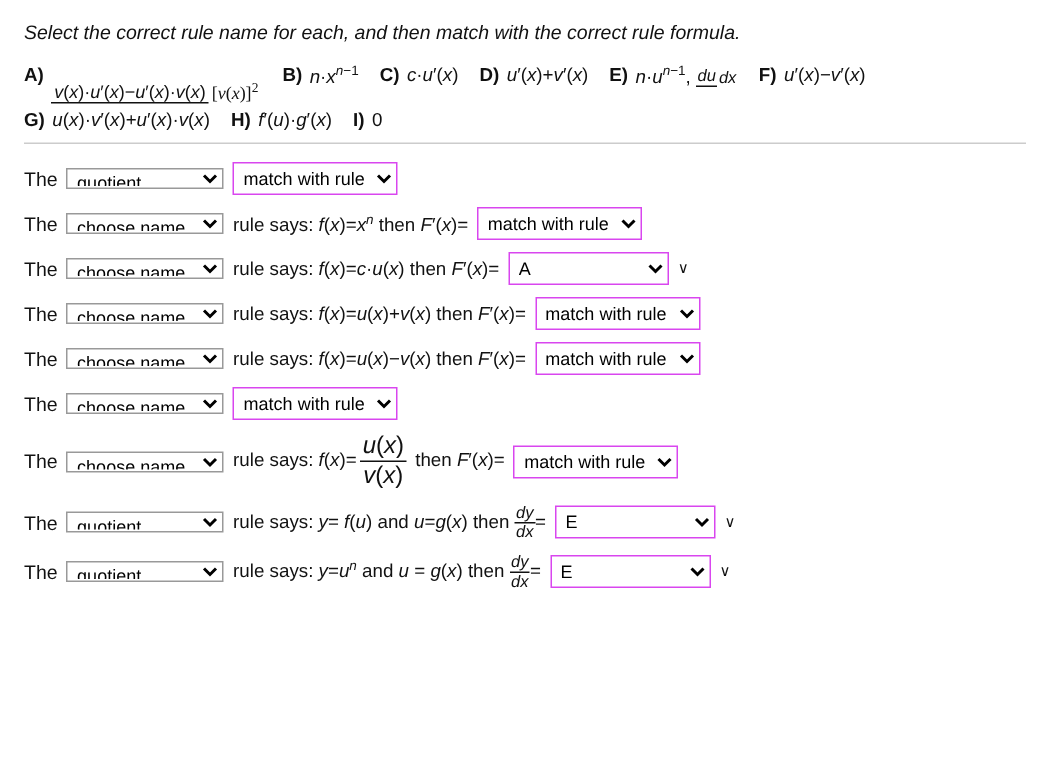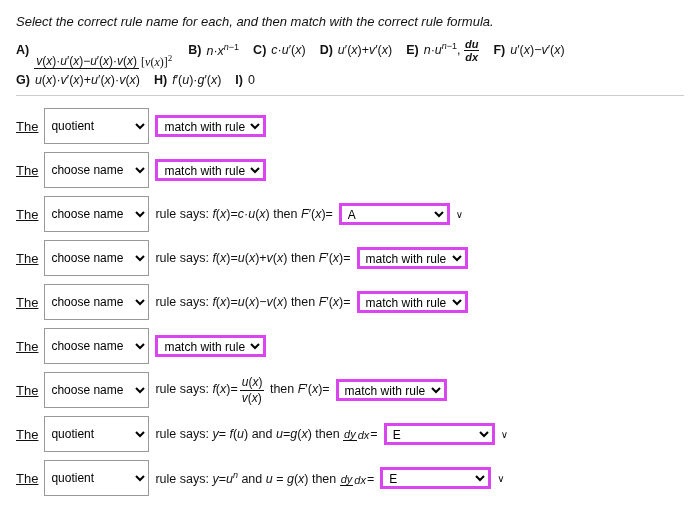--- a/index.html
+++ b/index.html
@@ -57,68 +57,67 @@
     .rule-row {
       display: flex;
       align-items: center;
       gap: 6px;
       margin-bottom: 8px;
       flex-wrap: nowrap;
     }
     .rule-row .the-label {
       white-space: nowrap;
       font-size: 13px;
-      text-decoration: underline;
     }
     select.name-select {
       font-size: 12px;
       padding: 1px 2px;
       border: 1px solid #999;
       background: #fff;
       min-width: 105px;
-      height: 36px;
+      height: 14px;
     }
     .rule-text {
       font-size: 12.5px;
       white-space: nowrap;
     }
     select.match-select {
       font-size: 12px;
       padding: 1px 2px;
-      border: 3px solid #d946ef;
+      border: 1px solid #d946ef;
       background: #fff;
       min-width: 110px;
       height: 22px;
     }
     sup { font-size: 9px; vertical-align: super; }
     .inline-frac {
       display: inline-flex;
-      flex-direction: column;
+      flex-direction: row;
       align-items: center;
       font-size: 11px;
       line-height: 1.1;
       vertical-align: middle;
-      font-weight: bold;
     }
     .inline-frac .n { border-bottom: 1px solid #111; padding: 0 1px; }
     .inline-frac .d { padding: 0 1px; }
     .dy-dx {
       display: inline-flex;
-      flex-direction: row;
+      flex-direction: column;
       align-items: center;
       font-size: 11px;
       line-height: 1.1;
       vertical-align: middle;
     }
     .dy-dx .n { border-bottom: 1px solid #111; padding: 0 1px; font-style: italic; }
     .dy-dx .d { padding: 0 1px; font-style: italic; }
     .big-frac {
       display: inline-flex;
       flex-direction: column;
-      font-size: 12px;
+      align-items: center;
+      font-size: 16px;
       line-height: 1.2;
       vertical-align: middle;
       margin: 0 2px;
     }
     .big-frac .n { border-bottom: 1px solid #111; padding: 0 2px; }
     .big-frac .d { padding: 0 2px; }
   </style>
 </head>
 <body>
 
@@ -204,20 +203,21 @@
     <select class="name-select">
       <option>choose name</option>
       <option>quotient</option>
       <option>power</option>
       <option>constant</option>
       <option>sum</option>
       <option>difference</option>
       <option>product</option>
       <option>chain</option>
     </select>
+    <span class="rule-text">rule says: <i>f</i>(<i>x</i>)=<i>x</i><sup><i>n</i></sup> then <i>F</i>′(<i>x</i>)=</span>
     <select class="match-select">
       <option>match with rule</option>
       <option>A</option><option>B</option><option>C</option><option>D</option>
       <option>E</option><option>F</option><option>G</option><option>H</option><option>I</option>
     </select>
   </div>
 
   <div class="rule-row">
     <span class="the-label">The</span>
     <select class="name-select">

